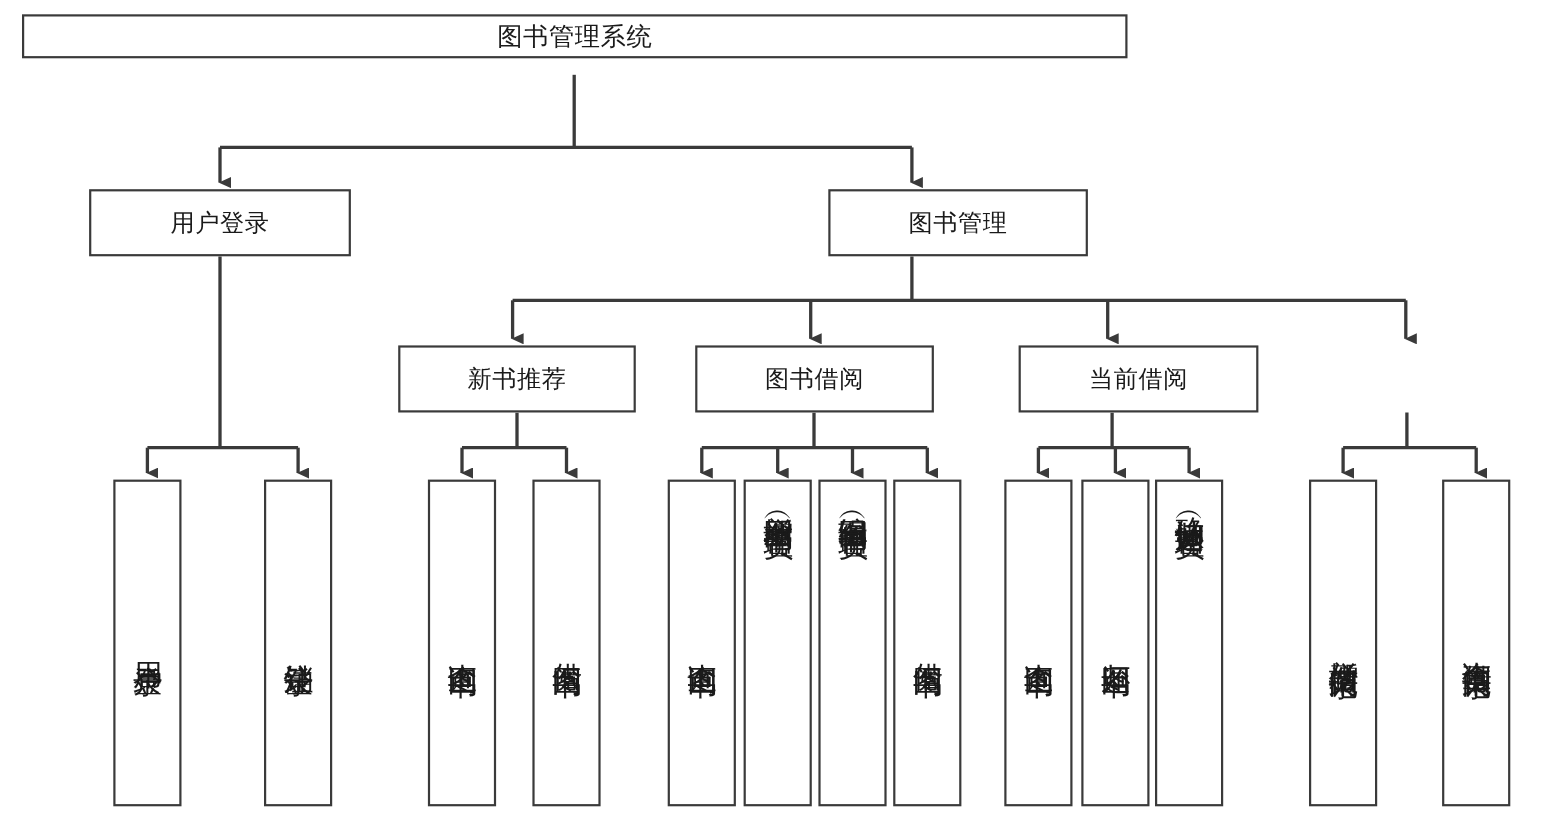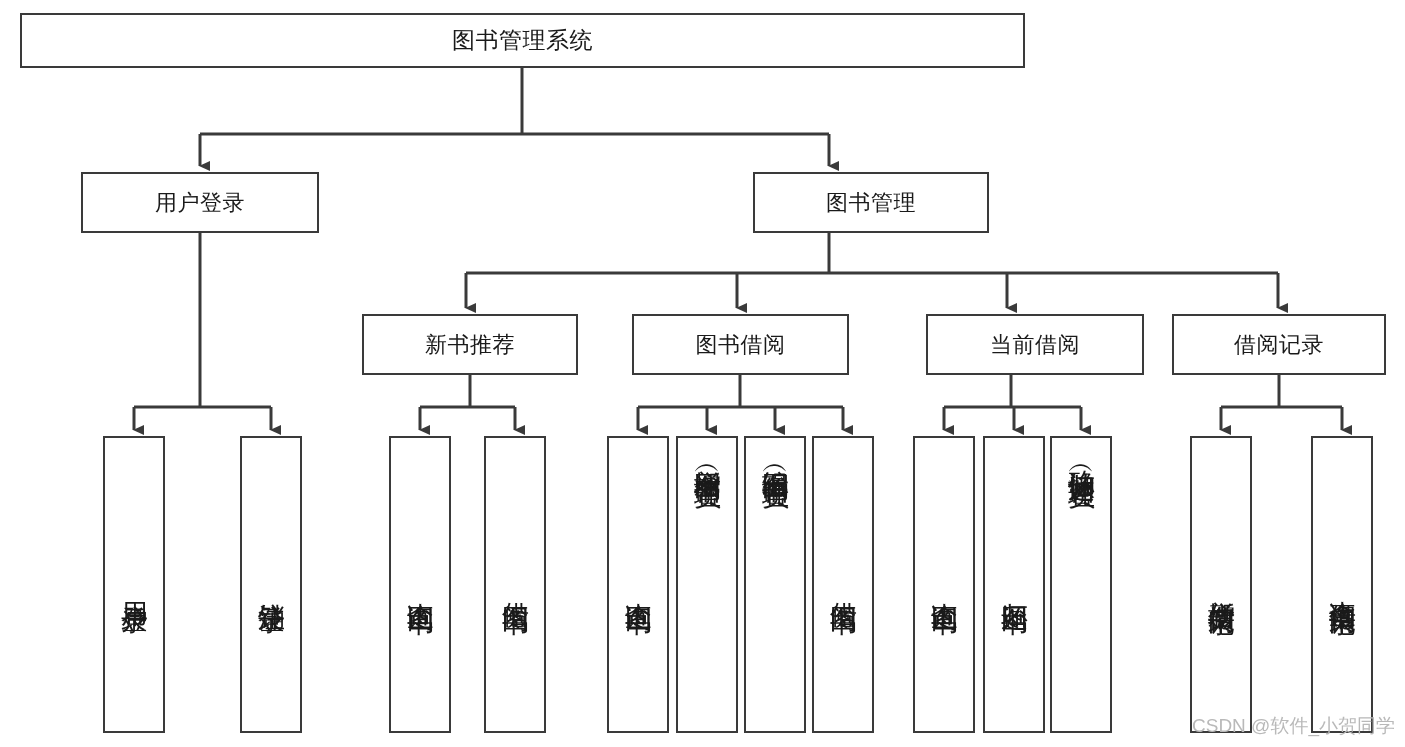--- a/index.html
+++ b/index.html
@@ -126,21 +126,21 @@
       <line x1="1014" y1="407" x2="1014" y2="430" marker-end="url(#arrowhead)"></line>
       <line x1="1081" y1="407" x2="1081" y2="430" marker-end="url(#arrowhead)"></line>
 
       <line x1="1279" y1="375" x2="1279" y2="407"></line>
       <line x1="1221" y1="407" x2="1342" y2="407"></line>
       <line x1="1221" y1="407" x2="1221" y2="430" marker-end="url(#arrowhead)"></line>
       <line x1="1342" y1="407" x2="1342" y2="430" marker-end="url(#arrowhead)"></line>
     </g>
   </svg>
 
-  <div class="node horiz root" style="left:20px; top:13px; width:1005px; height:55px;">
+  <div class="node horiz root" style="left:20px; top:13px; width:1005px; height:40px;">
     <span class="node-label">图书管理系统</span>
   </div>
 
   <div class="node horiz" style="left:81px; top:172px; width:238px; height:61px;">
     <span class="node-label">用户登录</span>
   </div>
 
   <div class="node horiz" style="left:753px; top:172px; width:236px; height:61px;">
     <span class="node-label">图书管理</span>
   </div>
@@ -150,23 +150,20 @@
   </div>
 
   <div class="node horiz" style="left:632px; top:314px; width:217px; height:61px;">
     <span class="node-label">图书借阅</span>
   </div>
 
   <div class="node horiz" style="left:902px; top:314px; width:218px; height:61px;margin-left:24px;">
     <span class="node-label">当前借阅</span>
   </div>
 
-  <div class="node horiz" style="left:1172px; top:314px; width:214px; height:61px;">
-    <span class="node-label">借阅记录</span>
-  </div>
 
   <div class="node vert mid" style="left:103px; top:436px; width:62px; height:297px;">
     <span class="node-label">用户登录</span>
   </div>
 
   <div class="node vert mid" style="left:240px; top:436px; width:62px; height:297px;">
     <span class="node-label">注销登录</span>
   </div>
 
   <div class="node vert mid" style="left:389px; top:436px; width:62px; height:297px;">
@@ -206,15 +203,14 @@
   </div>
 
   <div class="node vert mid" style="left:1190px; top:436px; width:62px; height:297px;">
     <span class="node-label">新增借阅记录</span>
   </div>
 
   <div class="node vert mid" style="left:1311px; top:436px; width:62px; height:297px;">
     <span class="node-label">查询借阅记录</span>
   </div>
 
-  <div class="watermark" style="left:1192px; top:713px;">CSDN @软件_小贺同学</div>
 
 </div>
 
 </body></html>

